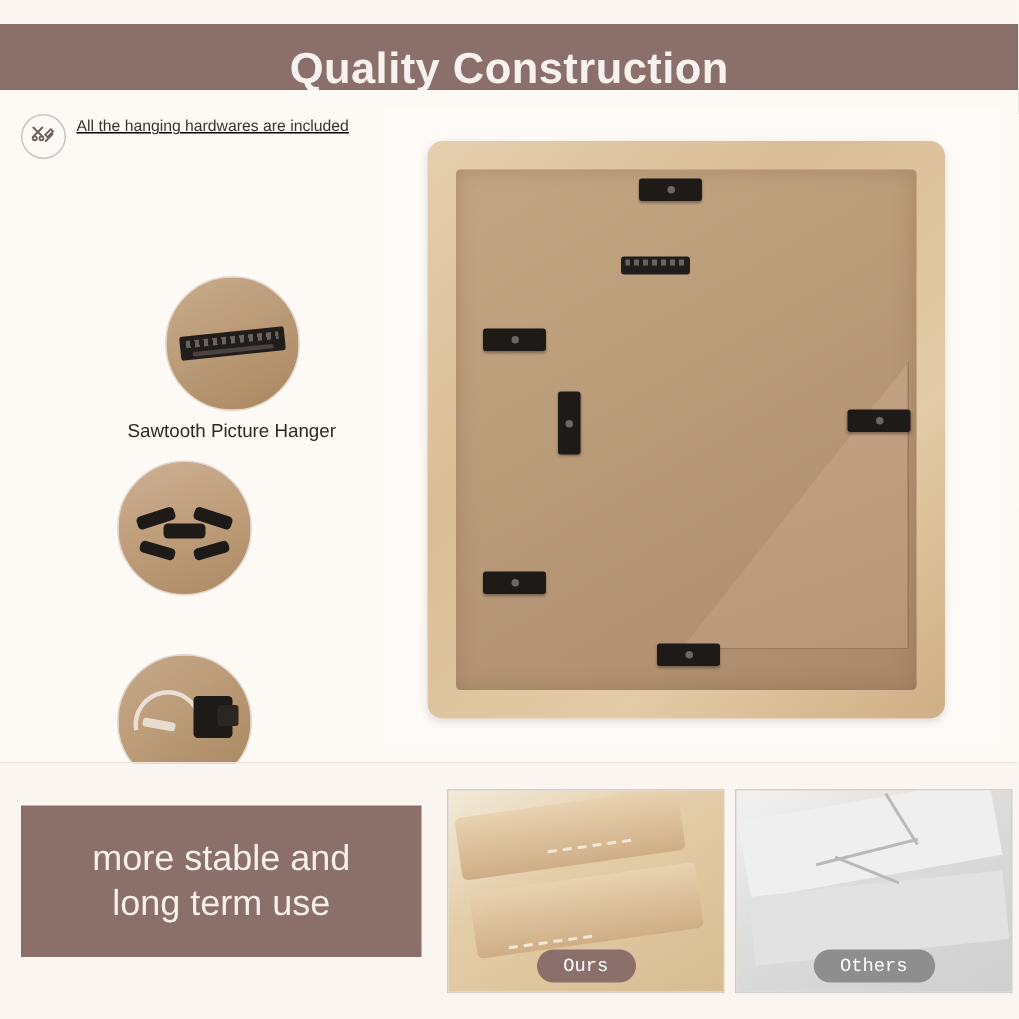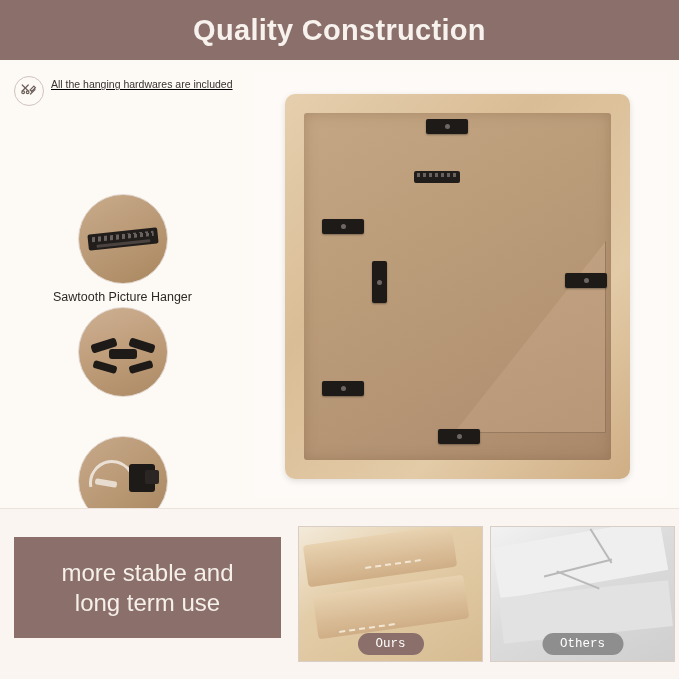--- a/index.html
+++ b/index.html
@@ -6,21 +6,21 @@
   body{
     width:679px;height:679px;
     font-family:"Liberation Sans", sans-serif;
     background:#faf5f0;
     overflow:hidden;
   }
   .page{position:relative;width:679px;height:679px;overflow:hidden;background:#faf5f0;}
 
   
   .header{
-    position:absolute;left:0;top:0;width:679px;height:60px;
+    position:absolute;left:0;top:16px;width:679px;height:60px;
     background:#8b6f6b;
     display:flex;align-items:center;justify-content:center;
   }
   .header-title{
     color:#f7f2ed;font-size:29px;font-weight:bold;letter-spacing:.3px;
     font-family:"Liberation Sans", sans-serif;
   }
 
   
   .main{
@@ -187,21 +187,21 @@
               <path d="M11 4l-8 8"></path>
             <circle cx="4.2" cy="13.6" r="1.8"></circle>
               <circle cx="10.2" cy="13.6" r="1.8"></circle>
             <path d="M14 16l6-6"></path>
               <path d="M18.5 5.5l2 2-5 5-2-2z"></path>
           </svg>
         </span>
         <span class="note-text">All the hanging hardwares are included</span>
       </div>
 
-      <div class="feature" style="top:134px;">
+      <div class="feature" style="top:124px;padding-left:32px;">
         <div class="thumb tb-mdf">
           <span class="sawtooth"></span>
         </div>
         <div class="feature-title">Sawtooth Picture Hanger</div>
       </div>
 
       <div class="feature" style="top:247px;">
         <div class="thumb tb-mdf2">
           <span class="easel">
             <i style="left:0;top:4px;width:26px;height:9px;transform:rotate(-18deg);"></i>

